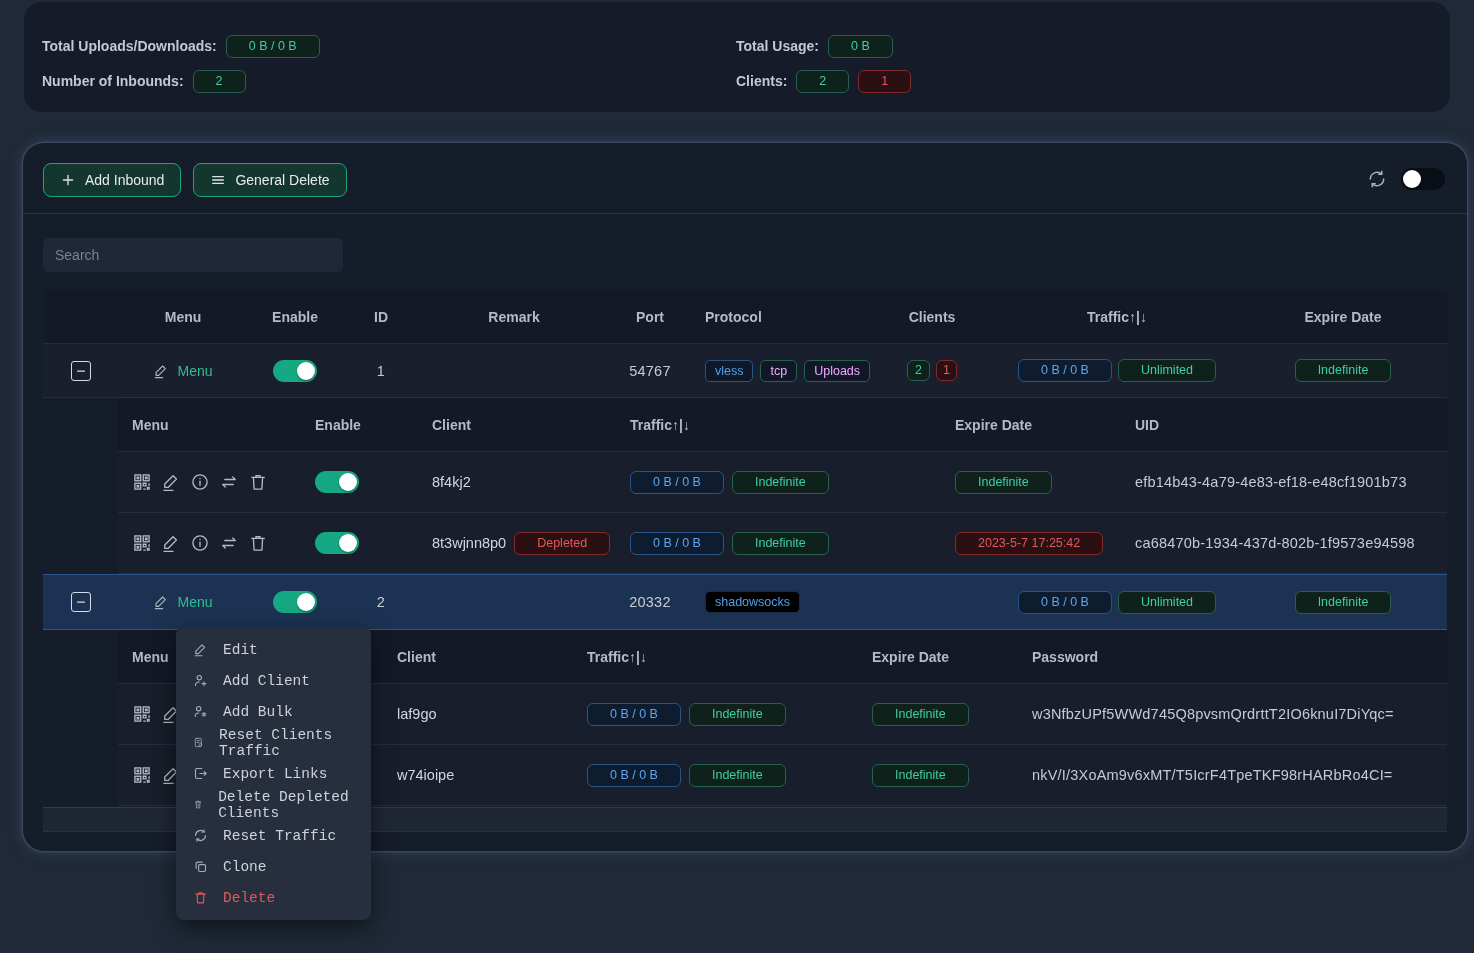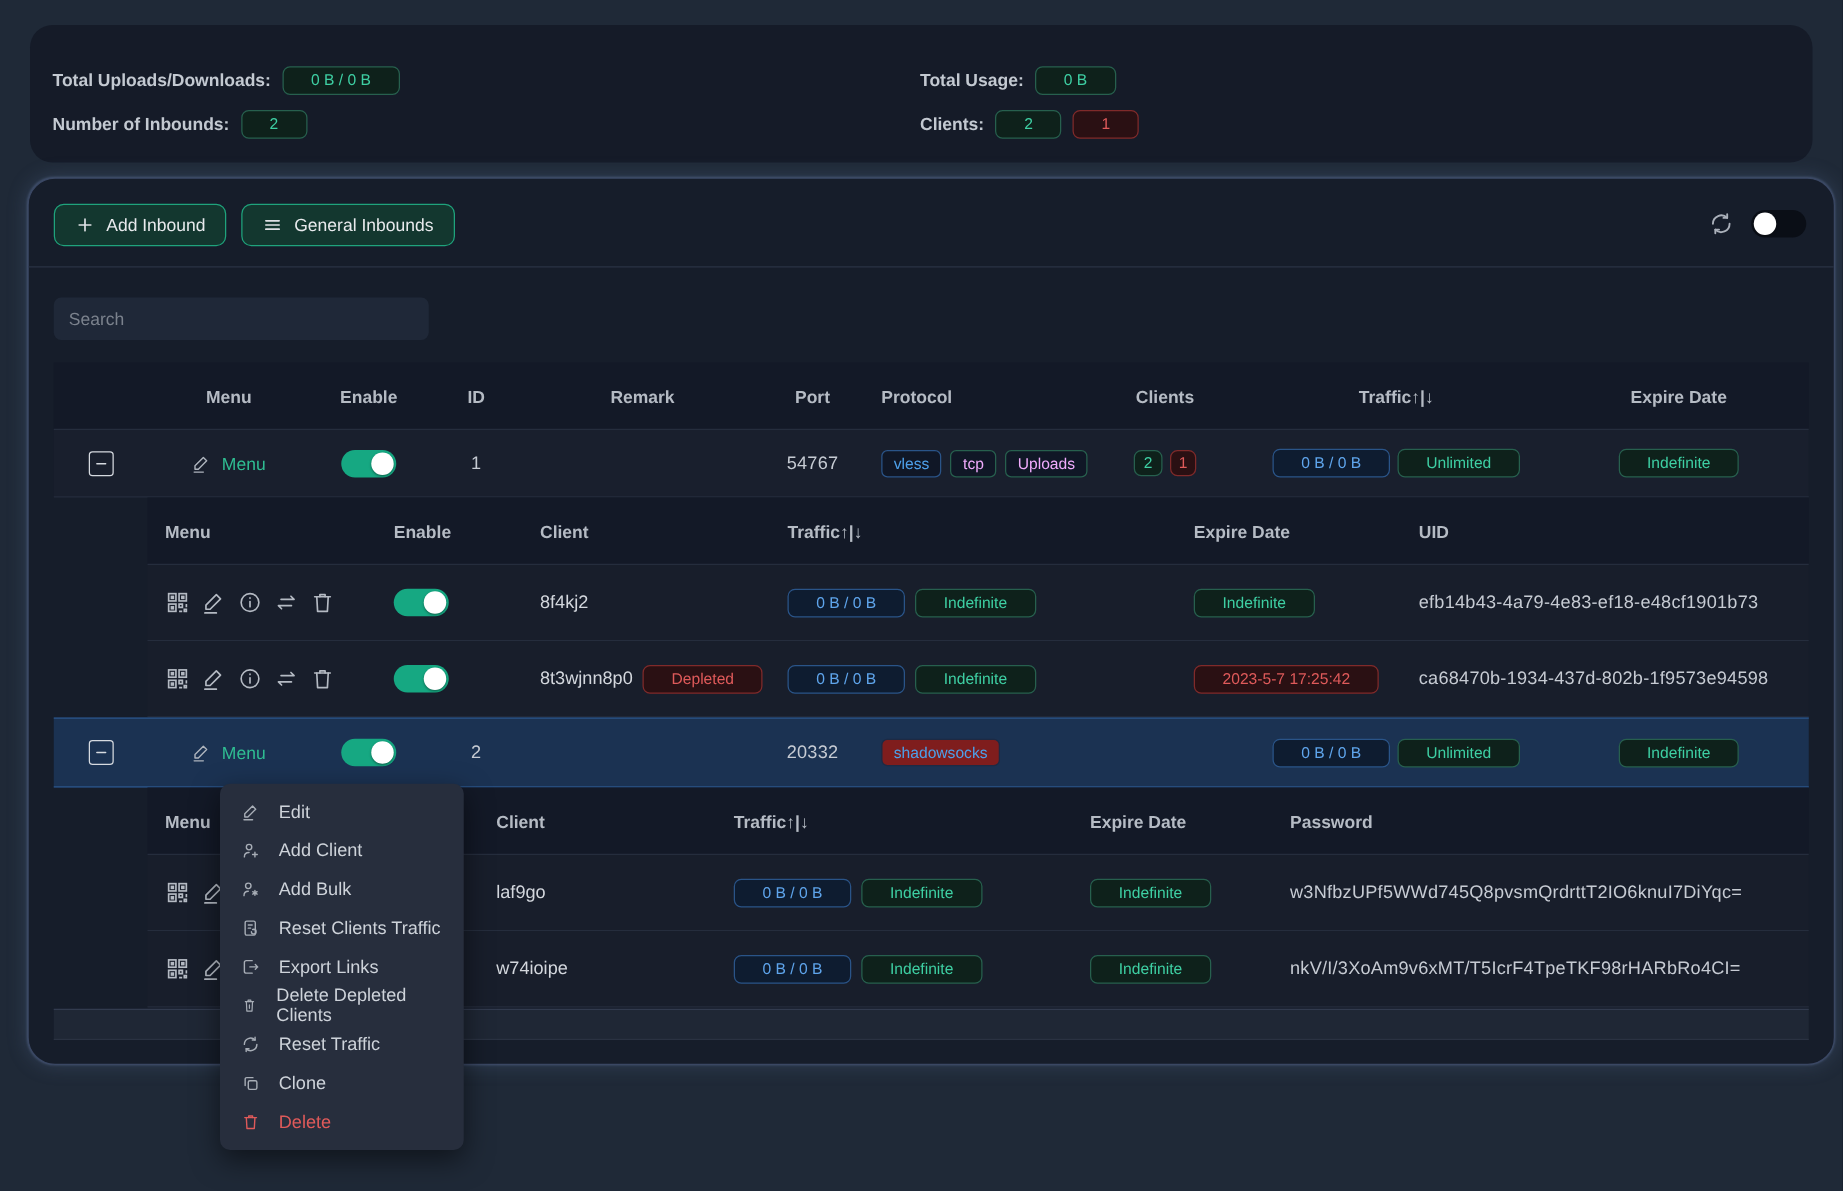--- a/index.html
+++ b/index.html
@@ -15,24 +15,24 @@
 
   
   .badge { display:inline-flex; align-items:center; padding:3px 22px; border-radius:6px;
            font-size:12.5px; line-height:1.2; white-space:nowrap; }
   .badge.green { color:#3ecfa3; border:1px solid #27604e; background:#0e211b; }
   .badge.blue  { color:#5fa5ec; border:1px solid #2a5488; background:#0e1c30; }
   .badge.red   { color:#df5a5a; border:1px solid #802a2a; background:#2a1013; }
   .tag { display:inline-flex; padding:3px 9px; border-radius:5px; font-size:12.5px; background:#101726; }
   .tag.blue  { color:#4da0ea; border:1px solid #2a5488; }
   .tag.green { color:#f0abfc; border:1px solid #27604e; }
-  .tag.plain-blue { color:#4da0ea; border:1px solid #1d2a44; background:#7f1d1d; }
+  .tag.plain-blue { color:#4da0ea; border:1px solid #1d2a44; background:#000000; }
 
   
-  .stats-card { position:absolute; left:24px; top:20px; width:1426px; height:110px;
+  .stats-card { position:absolute; left:24px; top:2px; width:1426px; height:110px;
                 background:#151b28; border-radius:18px; }
   .stats-col { position:absolute; top:32px; display:flex; flex-direction:column; gap:11px; }
   .stats-col.left { left:18px; }
   .stats-col.right { left:712px; }
   .stat-line { display:flex; align-items:center; gap:9px; height:24px; }
   .stat-label { color:#c3c9d1; font-weight:700; font-size:14px; }
 
   
   .main-card { position:absolute; left:22px; top:142px; width:1446px; height:710px;
                background:#161d2a; border-radius:22px; border:1px solid #3a4763;
@@ -84,21 +84,21 @@
   .scell { display:flex; align-items:center; gap:8px; padding-left:14px; }
   .icons { display:flex; align-items:center; gap:9px; color:#b4bac3; }
   .icons .ico { cursor:pointer; }
   .mono-val { color:#c6cbd3; font-size:14.5px; letter-spacing:.2px; }
   .client-name { color:#d3d7dd; font-size:14.5px; }
 
   .tfoot { height:25px; background:#1f2735; border-top:1px solid #323b4e; border-bottom:1px solid #2a3242; margin-top:1px; }
 
   
   .dropdown { position:absolute; left:176px; top:627px; width:195px; background:#272e3d;
-              border-radius:8px; box-shadow:0 8px 22px rgba(0,0,0,.5); padding:7px 0; z-index:20; }
+              border-radius:8px; box-shadow:0 8px 22px rgba(0,0,0,.5); padding:7px 0; z-index:20;font-family:Liberation Mono, monospace; }
   .dd-item { display:flex; align-items:center; gap:15px; height:31px; padding:0 17px;
              color:#ced3da; font-size:14.5px; cursor:pointer; }
   .dd-item .ico { color:#a7adb6; }
   .dd-item.danger, .dd-item.danger .ico { color:#df5a5a; }
 
   
   .ico { display:inline-flex; }
   .ico svg { width:100%; height:100%; display:block; }
   .i20 { width:20px; height:20px; }
   .i16 { width:16px; height:16px; }
@@ -142,21 +142,21 @@
           </svg>
       </span>
       <span>Add Inbound</span>
     </button>
     <button class="btn">
       <span class="ico i16">
         <svg viewBox="0 0 24 24" fill="none" stroke="currentColor" stroke-width="2" stroke-linecap="round">
             <path d="M4 7h16M4 12h16M4 17h16"></path>
           </svg>
       </span>
-      <span>General Inbounds</span>
+      <span>General Delete</span>
     </button>
     <div class="toolbar-right">
       <span class="ico i20 refresh">
         <svg viewBox="0 0 24 24" fill="none" stroke="currentColor" stroke-width="1.8" stroke-linecap="round" stroke-linejoin="round">
           <path d="M20 12a8 8 0 0 1-13.7 5.6M4 12a8 8 0 0 1 13.7-5.6"></path>
           <path d="M17.7 2.8v3.6h-3.6M6.3 21.2v-3.6h3.6"></path>
         </svg>
       </span>
       <div class="switch off"></div>
     </div>

